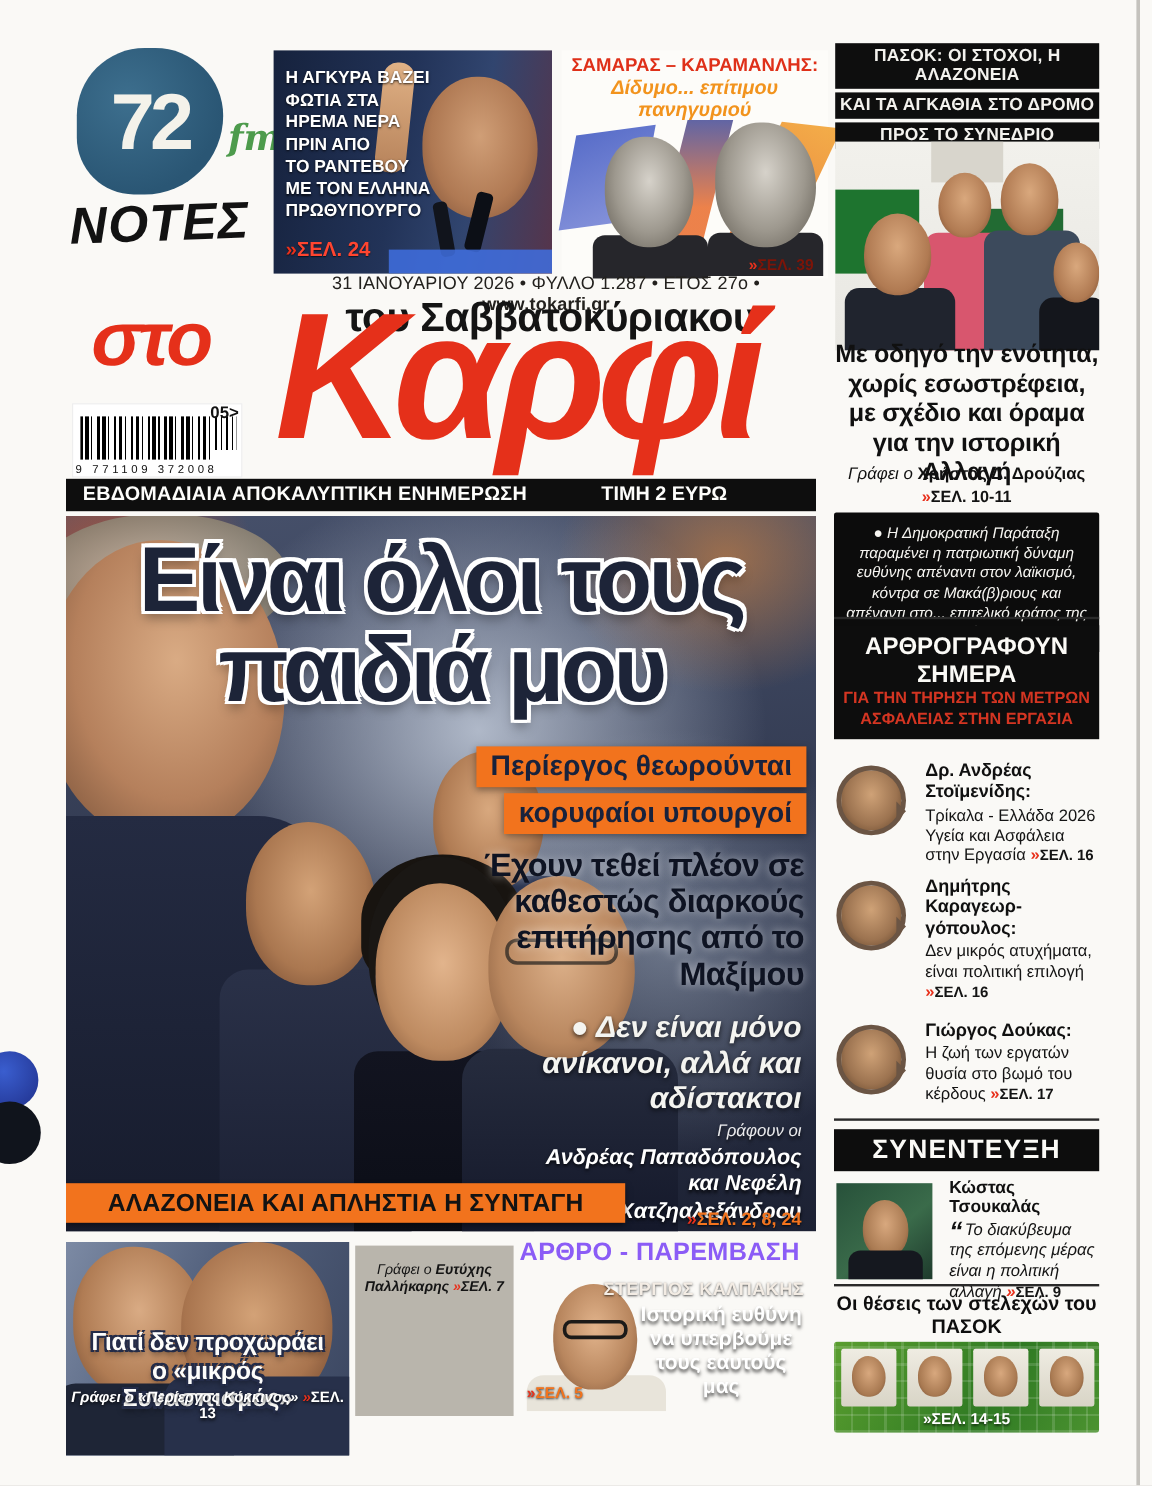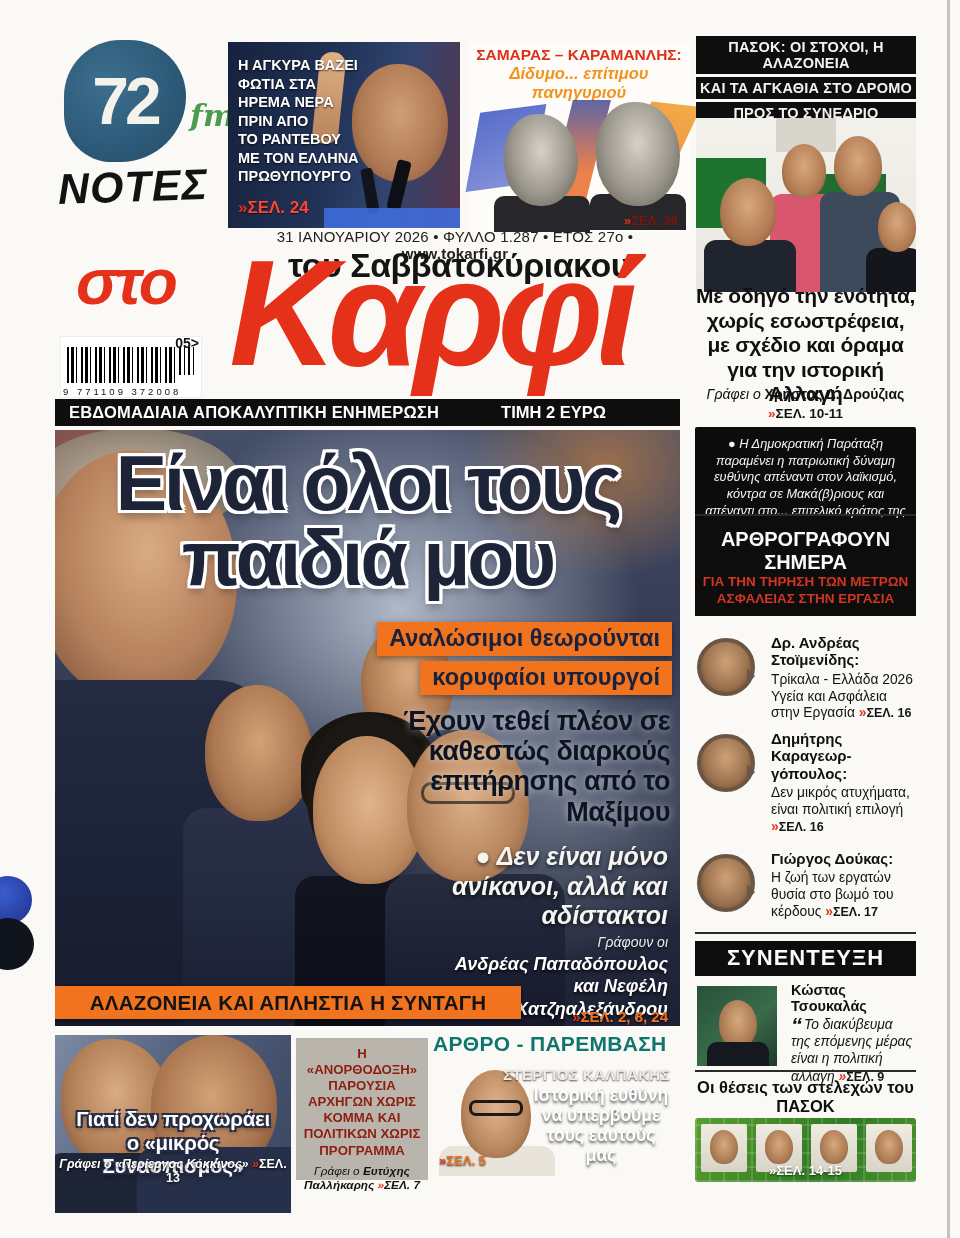--- a/index.html
+++ b/index.html
@@ -131,21 +131,21 @@
   .rc-int { top:982px; }
   .int-photo { position:absolute; left:2px; top:4px; width:80px; height:80px; background:linear-gradient(140deg,#27513a 0%, #3a6b4a 55%, #1e3a2c 100%); }
   .int-face { position:absolute; left:22px; top:14px; width:38px; height:48px; border-radius:48% 52% 46% 46%; background:radial-gradient(ellipse at 50% 42%, #d8a87e, #a97a52 65%, #6e472e 100%); }
   .int-suit { position:absolute; left:10px; top:56px; width:62px; height:24px; background:#15181f; border-radius:10px 10px 0 0; }
   .int-text { margin-left:96px; }
   .int-name { font-weight:800; font-size:14.5px; color:#101010; }
   .int-quote { font-style:italic; font-size:13.8px; color:#141414; line-height:1.25; margin-top:2px; }
   .int-quote .qmark { font-size:22px; font-weight:900; color:#111; line-height:0; vertical-align:-4px; margin-right:2px; }
   .int-quote .ref-label { font-weight:800; font-style:normal; font-size:12.5px; }
   .rc-positions-title { top:1078px; text-align:center; font-weight:800; font-size:16.5px; color:#0e0e0e; line-height:1.18; }
-  .rc-positions { top:1118px; height:64px; background:
+  .rc-positions { top:1118px; height:76px; background:
       repeating-linear-gradient(0deg, rgba(255,255,255,.14) 0 2px, transparent 2px 14px),
       repeating-linear-gradient(90deg, rgba(255,255,255,.14) 0 2px, transparent 2px 14px),
       linear-gradient(120deg,#5a9e2f,#2f7a23 60%,#4c9330); border-radius:3px; }
   .pos-tile { position:absolute; top:6px; width:46px; height:48px; background:linear-gradient(#efece2,#d8d4c6); border-radius:2px; overflow:hidden; }
   .pos-face { position:absolute; left:9px; top:6px; width:28px; height:34px; border-radius:48% 52% 46% 46%; background:radial-gradient(ellipse at 50% 42%, #d8a87e, #a97a52 65%, #6e472e 100%); }
   .pos-ref { position:absolute; left:0; bottom:4px; width:100%; text-align:center; color:#fff; font-weight:800; font-size:13px; text-shadow:0 1px 2px rgba(0,0,0,.6); }
 
   
   .bl { position:absolute; left:55px; top:1035px; width:236px; height:178px; overflow:hidden;
     background:linear-gradient(115deg,#7c8aa4 0%, #55637f 40%, #39445e 100%); }
@@ -157,21 +157,21 @@
     text-shadow:-2px -2px 0 #242c48,2px -2px 0 #242c48,-2px 2px 0 #242c48,2px 2px 0 #242c48,0 3px 5px rgba(0,0,0,.6); }
   .bl-byline { position:absolute; left:0; top:122px; width:100%; text-align:center; color:#fff; font-style:italic; font-weight:700; font-size:12.5px; text-shadow:0 1px 3px rgba(0,0,0,.9); }
   .bl-byline .ref-label { font-style:normal; }
 
   .bm { position:absolute; left:296px; top:1038px; width:132px; height:142px; background:#b9b5ac; padding:8px 5px 6px; text-align:center; }
   .bm-text { color:#8e1d10; font-weight:800; font-size:13.2px; line-height:1.22; }
   .bm-byline { margin-top:5px; font-size:11.8px; color:#141414; font-style:italic; }
   .bm-byline b { font-weight:800; }
 
   .br { position:absolute; left:433px; top:1033px; width:243px; height:146px; }
-  .br-header { color:#0f766e; font-weight:800; font-size:21px; letter-spacing:.3px; line-height:1; margin-bottom:4px; }
+  .br-header { color:#8b5cf6; font-weight:800; font-size:21px; letter-spacing:.3px; line-height:1; margin-bottom:4px; }
   .br-photo { position:relative; width:100%; height:118px; overflow:hidden;
     background:radial-gradient(ellipse 160px 120px at 70% 30%, #8a3560, rgba(138,53,96,0) 70%), linear-gradient(120deg,#2b0c1e 0%, #4a1230 55%, #231123f 100%); }
   .br-face { position:absolute; left:28px; top:12px; width:70px; height:88px; border-radius:48% 52% 46% 46%; background:radial-gradient(ellipse at 50% 42%, #e2b48c, #b8865e 62%, #7b5236 100%); }
   .br-glasses { position:absolute; left:36px; top:42px; width:54px; height:16px; border:3px solid #1c1a18; border-radius:7px; }
   .br-shirt { position:absolute; left:6px; top:88px; width:116px; height:30px; background:#e8e4da; border-radius:14px 14px 0 0; }
   .br-name { position:absolute; right:6px; top:8px; color:#f3ece4; font-weight:700; font-size:15px; letter-spacing:.4px; text-shadow:0 1px 2px rgba(0,0,0,.7); }
   .br-text { position:absolute; right:6px; top:28px; width:138px; text-align:center; color:#fff; font-weight:800; font-size:17.5px; line-height:1.14; text-shadow:0 2px 3px rgba(0,0,0,.7); }
   .br-ref { position:absolute; left:6px; bottom:8px; color:#f2731d; font-weight:800; font-size:13px; text-shadow:0 1px 2px rgba(0,0,0,.8); }
 
   .reg-dot { position:absolute; border-radius:50%; }
@@ -276,21 +276,21 @@
     <div class="ms-b5"></div>
     <div class="ms-head ms-h5"></div>
     <div class="ms-glasses5"></div>
 
     <div class="ms-headline">
       <div>Είναι όλοι τους</div>
       <div>παιδιά μου</div>
     </div>
 
     <div class="ms-tags">
-      <div><span class="ms-tag">Αναλώσιμοι θεωρούνται</span></div>
+      <div><span class="ms-tag">Περίεργος θεωρούνται</span></div>
       <div><span class="ms-tag">κορυφαίοι υπουργοί</span></div>
     </div>
 
     <div class="ms-deck">Έχουν τεθεί πλέον σε καθεστώς διαρκούς επιτήρησης από το Μαξίμου</div>
     <div class="ms-bullet">● Δεν είναι μόνο ανίκανοι, αλλά και αδίστακτοι</div>
     <div class="ms-byline">
       <span class="by-prefix">Γράφουν οι</span><br>
       <b>Ανδρέας Παπαδόπουλος και Νεφέλη Χατζηαλεξάνδρου</b>
     </div>
     <div class="ms-ref"><span class="chev">»</span><span>ΣΕΛ. 2, 8, 24</span></div>
@@ -381,21 +381,20 @@
     <div class="bl-headline">
       <div>Γιατί δεν προχωράει</div>
       <div>ο «μικρός Συνασπισμός»</div>
     </div>
     <div class="bl-byline">
       <span>Γράφει ο </span><span>«Περίεργος Κόκκινος» </span><span class="chev">»</span><span class="ref-label">ΣΕΛ. 13</span>
     </div>
   </div>
 
   <div class="bm">
-    <div class="bm-text">Η «ΑΝΟΡΘΟΔΟΞΗ» ΠΑΡΟΥΣΙΑ ΑΡΧΗΓΩΝ ΧΩΡΙΣ ΚΟΜΜΑ ΚΑΙ ΠΟΛΙΤΙΚΩΝ ΧΩΡΙΣ ΠΡΟΓΡΑΜΜΑ</div>
     <div class="bm-byline">
       <span>Γράφει ο </span><b>Ευτύχης Παλλήκαρης </b><span class="chev">»</span><b>ΣΕΛ. 7</b>
     </div>
   </div>
 
   <div class="br">
     <div class="br-header">ΑΡΘΡΟ - ΠΑΡΕΜΒΑΣΗ</div>
     <div class="br-photo">
       <div class="br-shirt"></div>
       <div class="br-face"></div>

